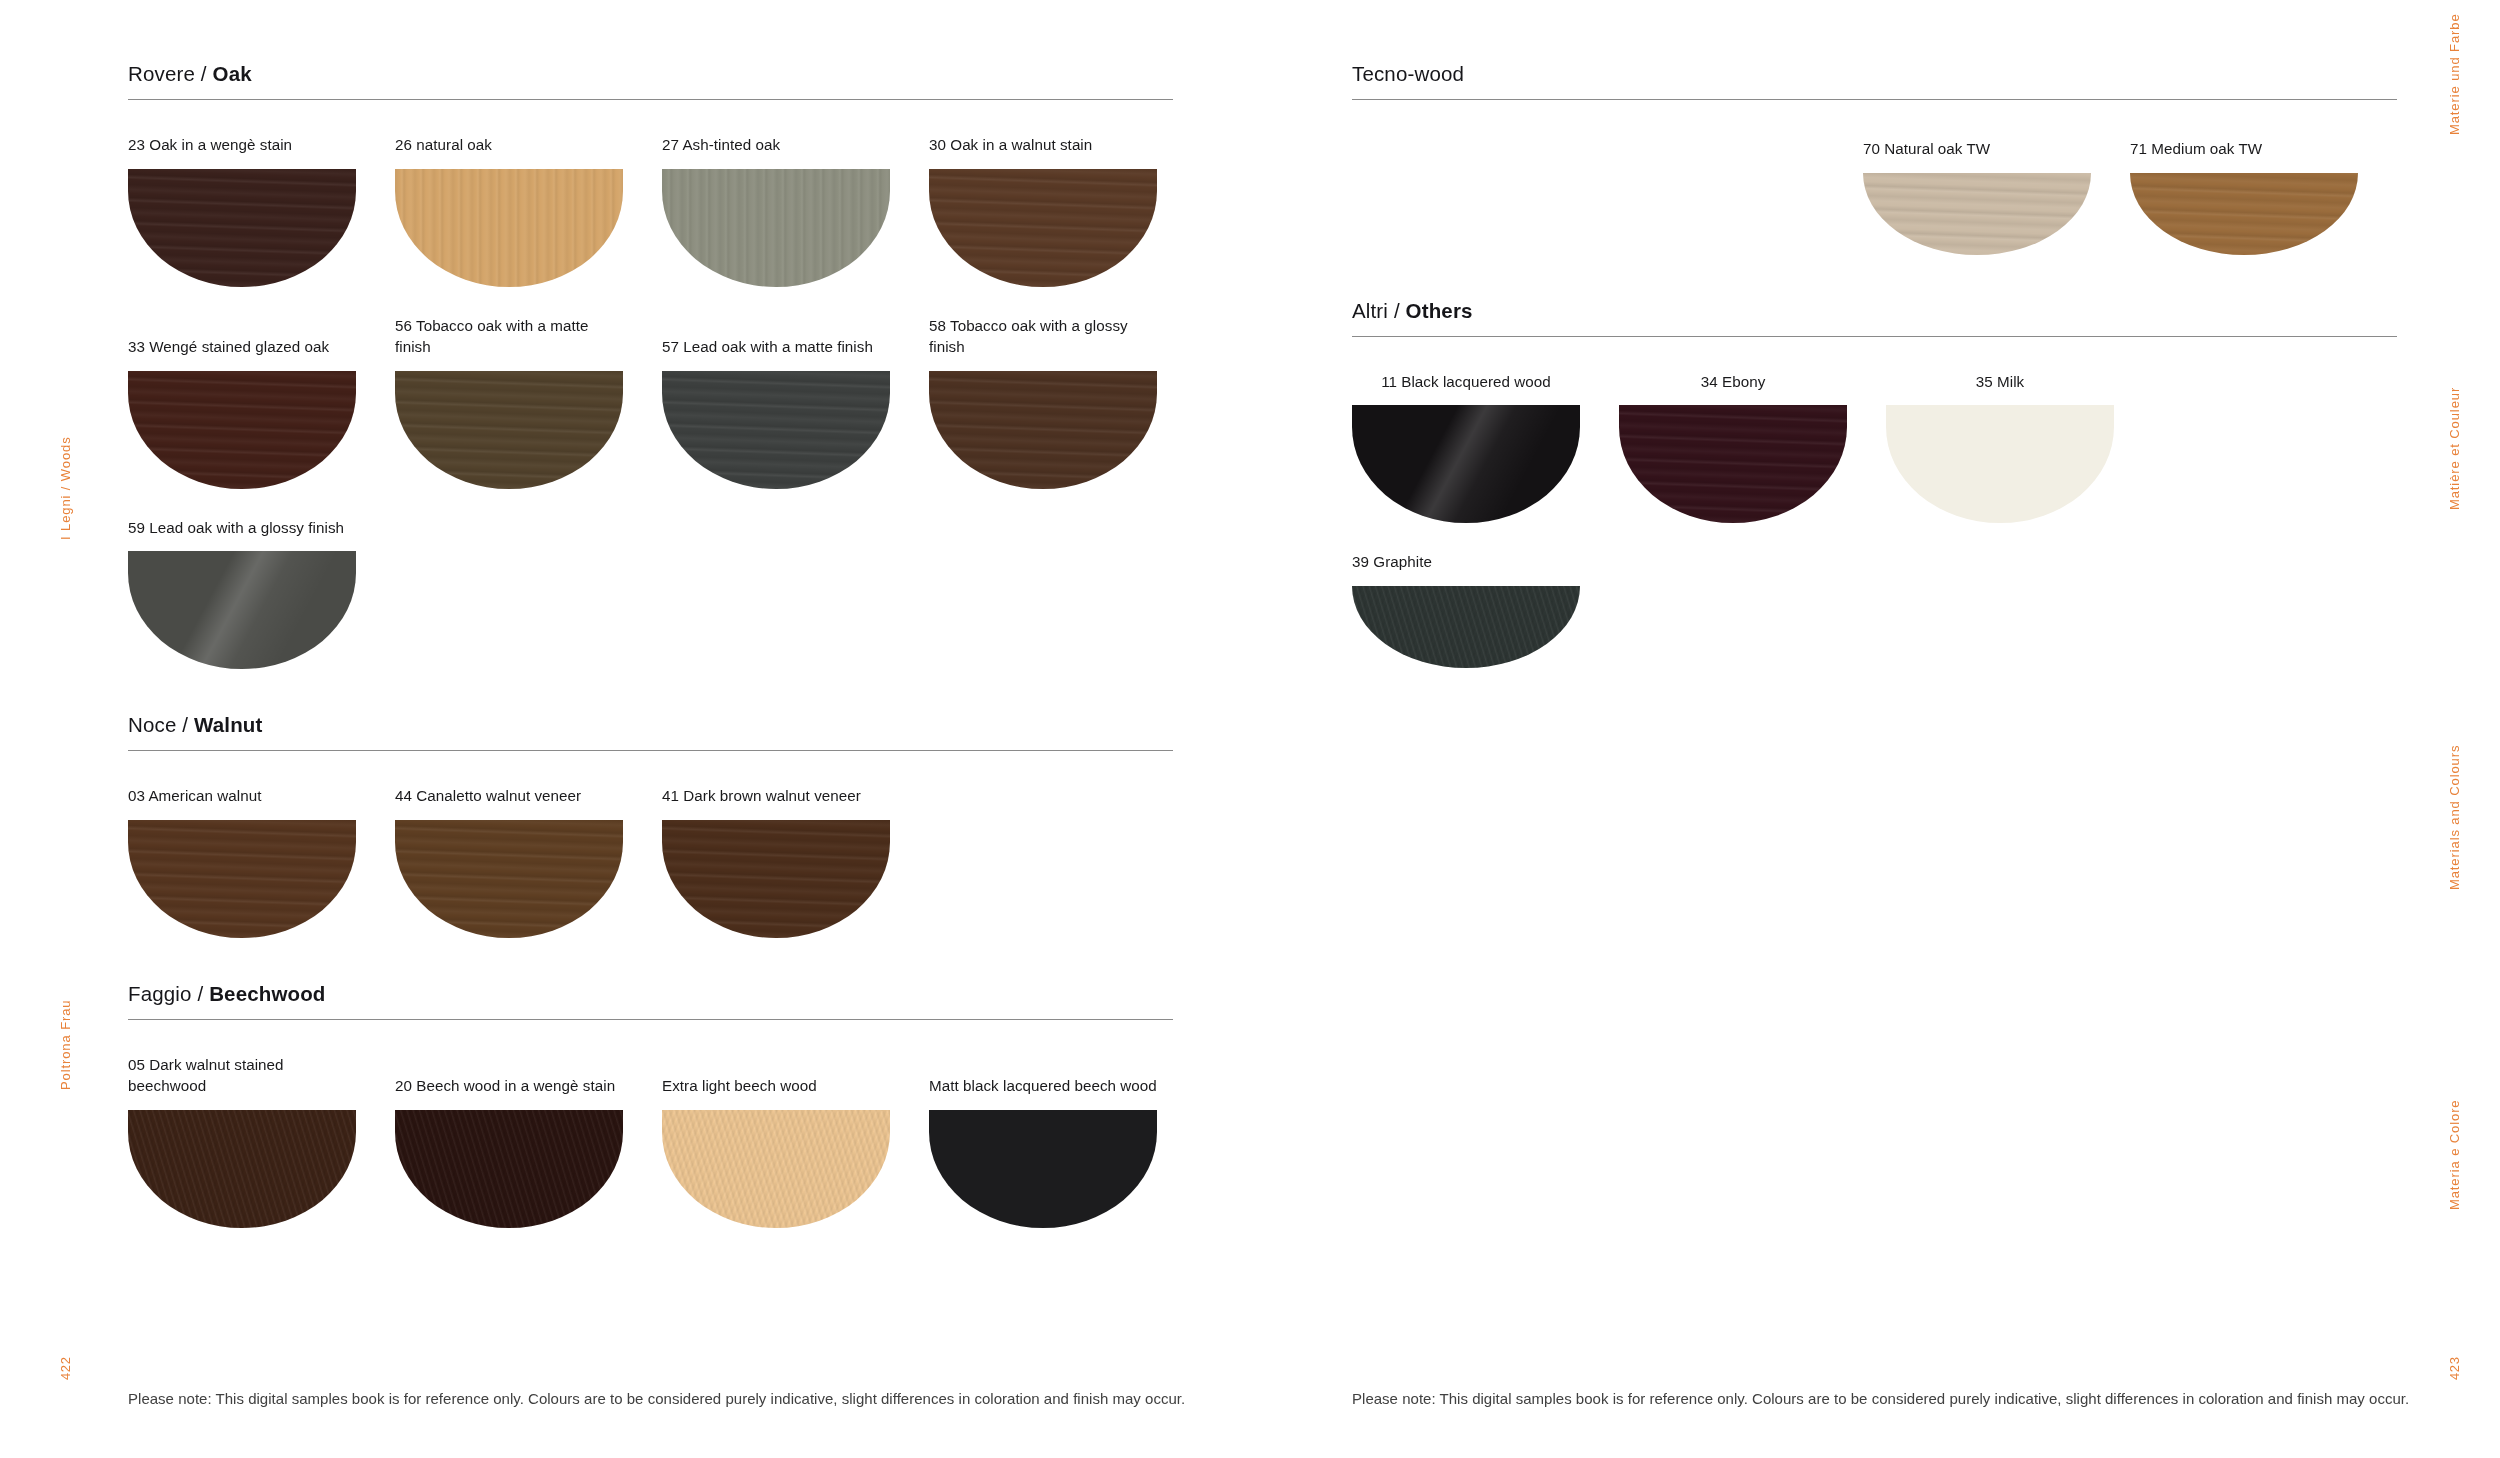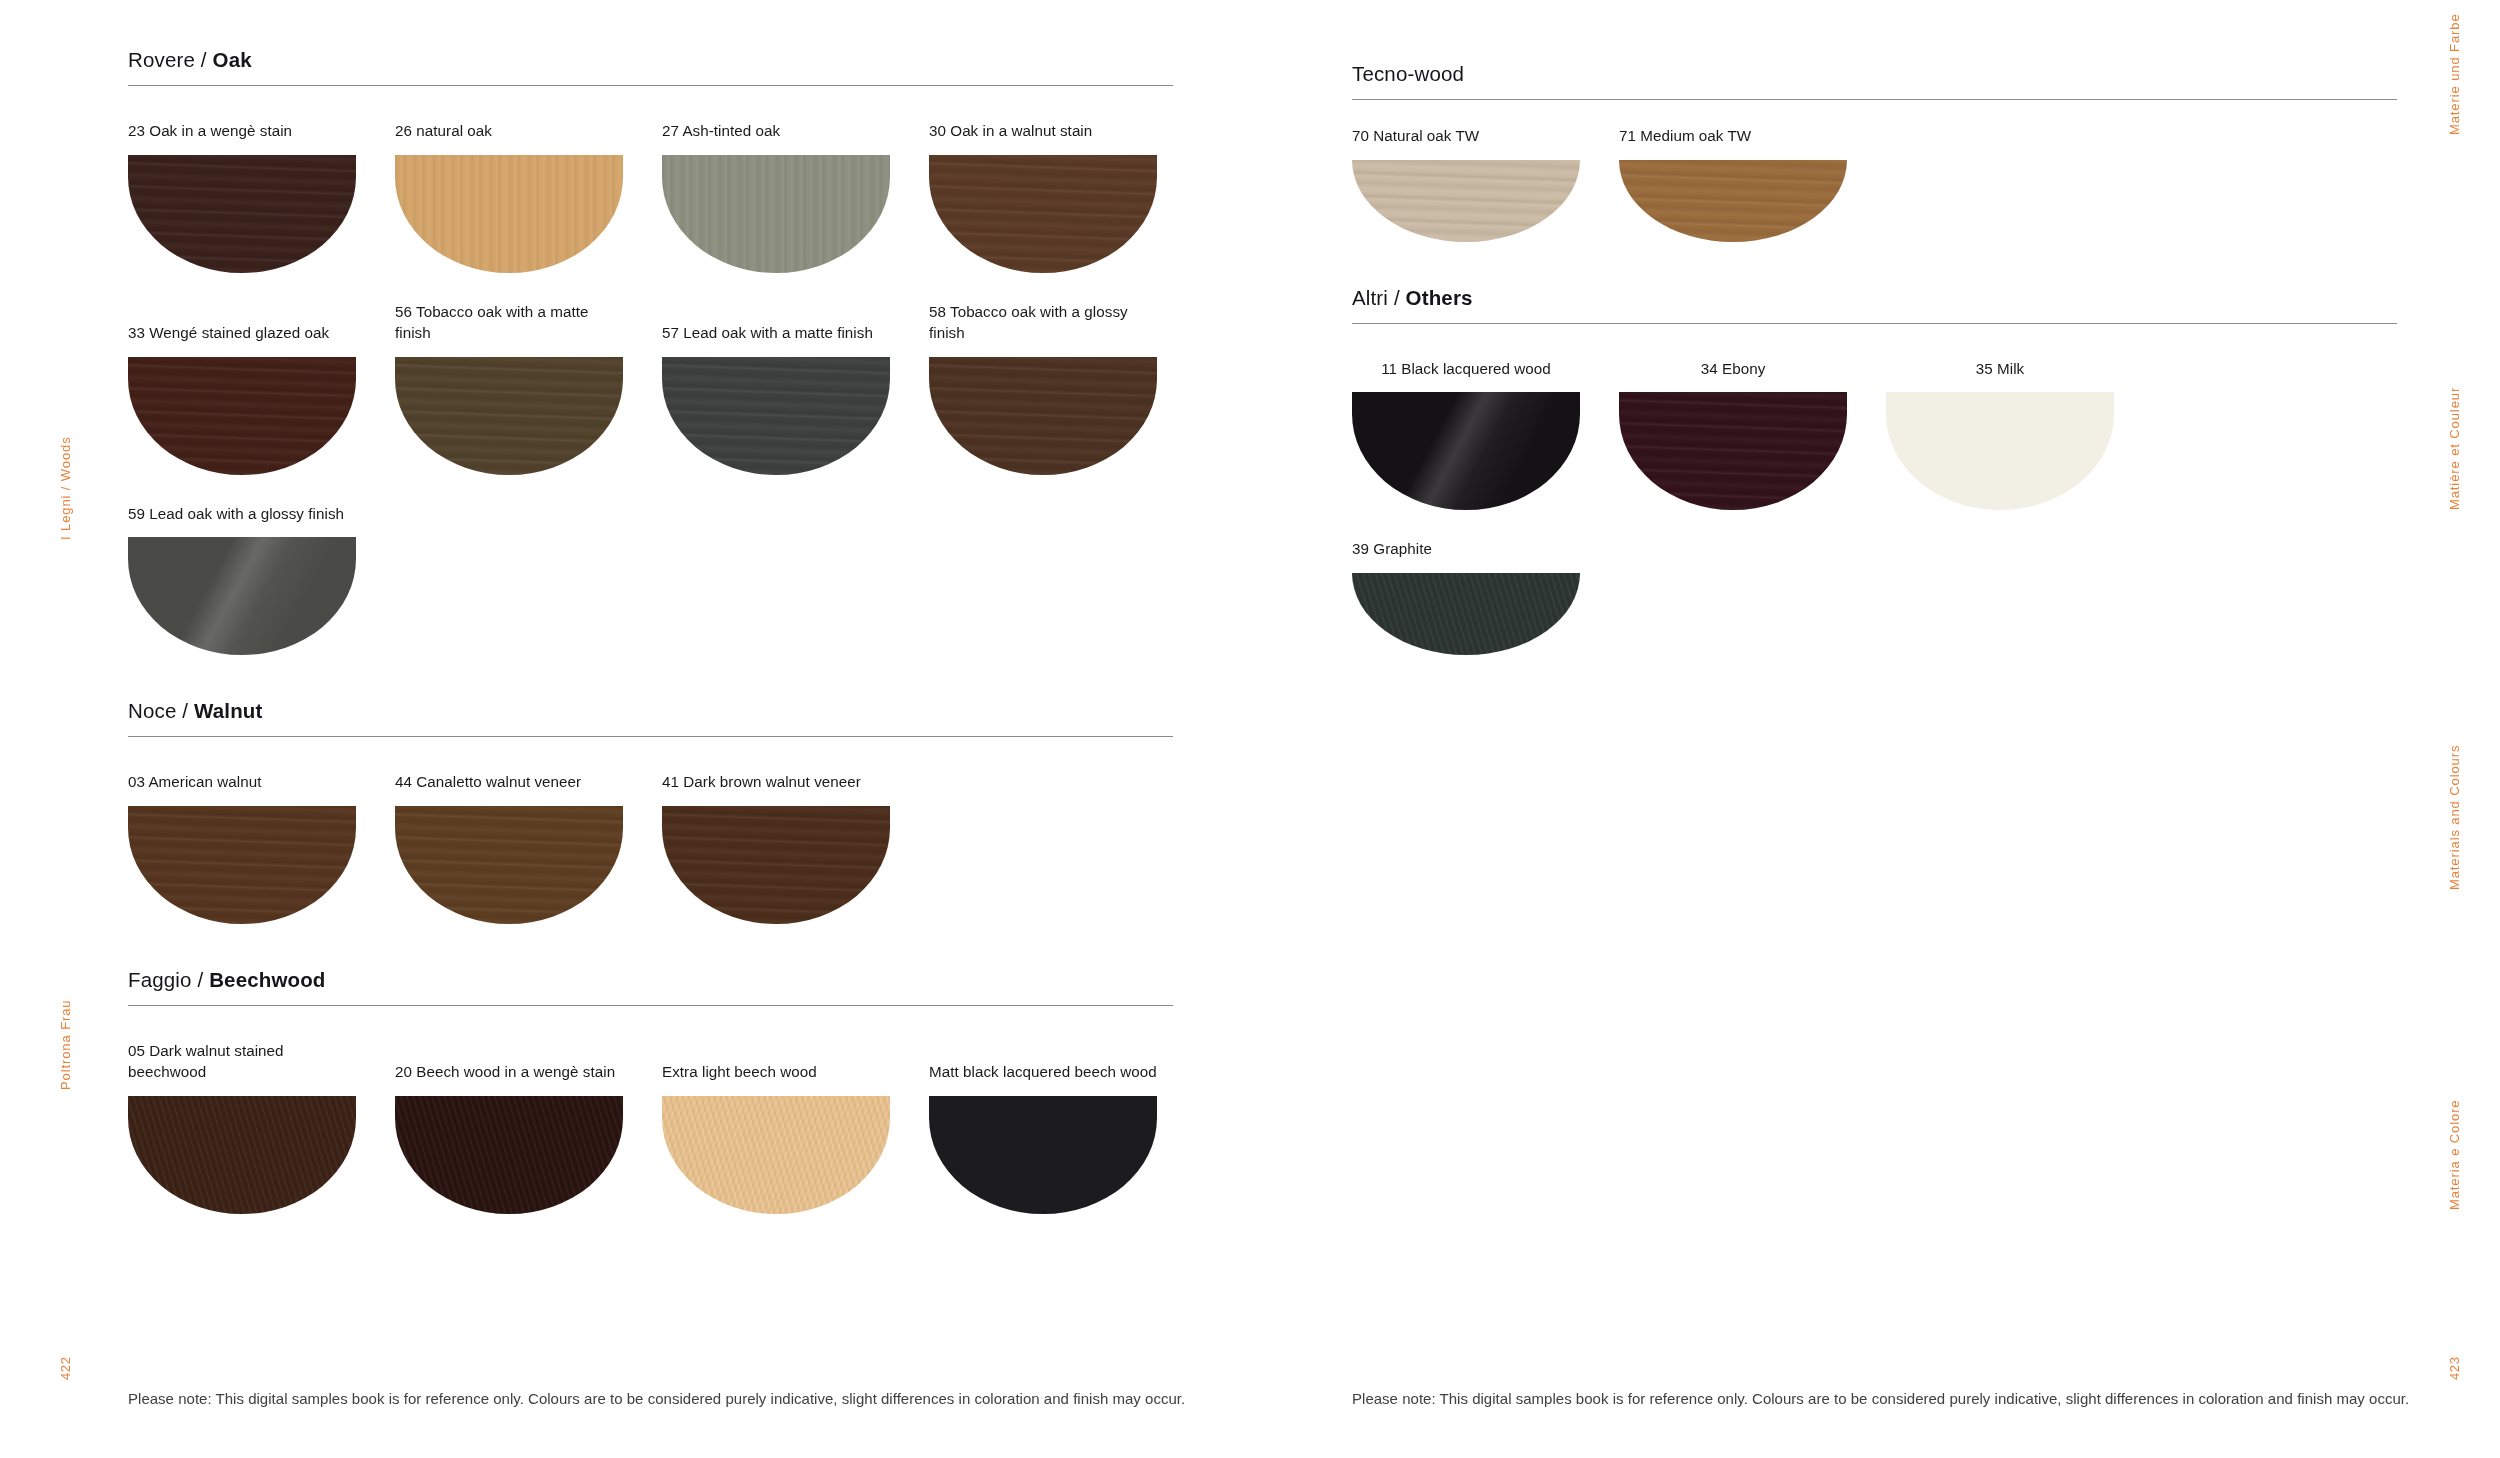--- a/index.html
+++ b/index.html
@@ -26,21 +26,21 @@
     font-size: 13px;
     letter-spacing: 0.9px;
     color: #e8823a;
     white-space: nowrap;
     font-family: "Liberation Sans", sans-serif;
   }
   .rail-left  { left: 58px;  transform-origin: 0 0; transform: rotate(-90deg); }
   .rail-right { left: 2447px; transform-origin: 0 0; transform: rotate(-90deg); }
   .rail-num { font-size: 13px; letter-spacing: 0.6px; }
 
-  .content-left  { position: absolute; left: 128px; top: 48px;  width: 1045px; }
+  .content-left  { position: absolute; left: 128px; top: 62px;  width: 1045px; }
   .content-right { position: absolute; left: 1352px; top: 62px; width: 1045px; }
 
   
   .section { margin-bottom: 0; }
   .sec-head {
     font-size: 20.5px;
     font-weight: 400;
     color: #16161a;
     letter-spacing: 0.15px;
     white-space: nowrap;
@@ -282,21 +282,21 @@
             </div>
           </div>
         </div>
       </div>
     </div>
 
   <div class="content-right" id="col-right">
       <div class="section" style="margin-top: 0px;">
         <div class="sec-head"><span>Tecno-wood</span></div>
         <div class="sec-rule"></div>
-        <div class="row" style="margin-top: 25px;">
+        <div class="row" style="margin-top: 38px; justify-content: flex-end;">
           <div class="cell">
             <div class="cap">70 Natural oak TW</div>
             <div class="swatch squat" style="background: rgb(203, 187, 166);">
               <div class="grain g-horiz"></div>
             </div>
           </div>
           <div class="cell">
             <div class="cap">71 Medium oak TW</div>
             <div class="swatch squat" style="background: rgb(154, 108, 60);">
               <div class="grain g-horiz"></div>

